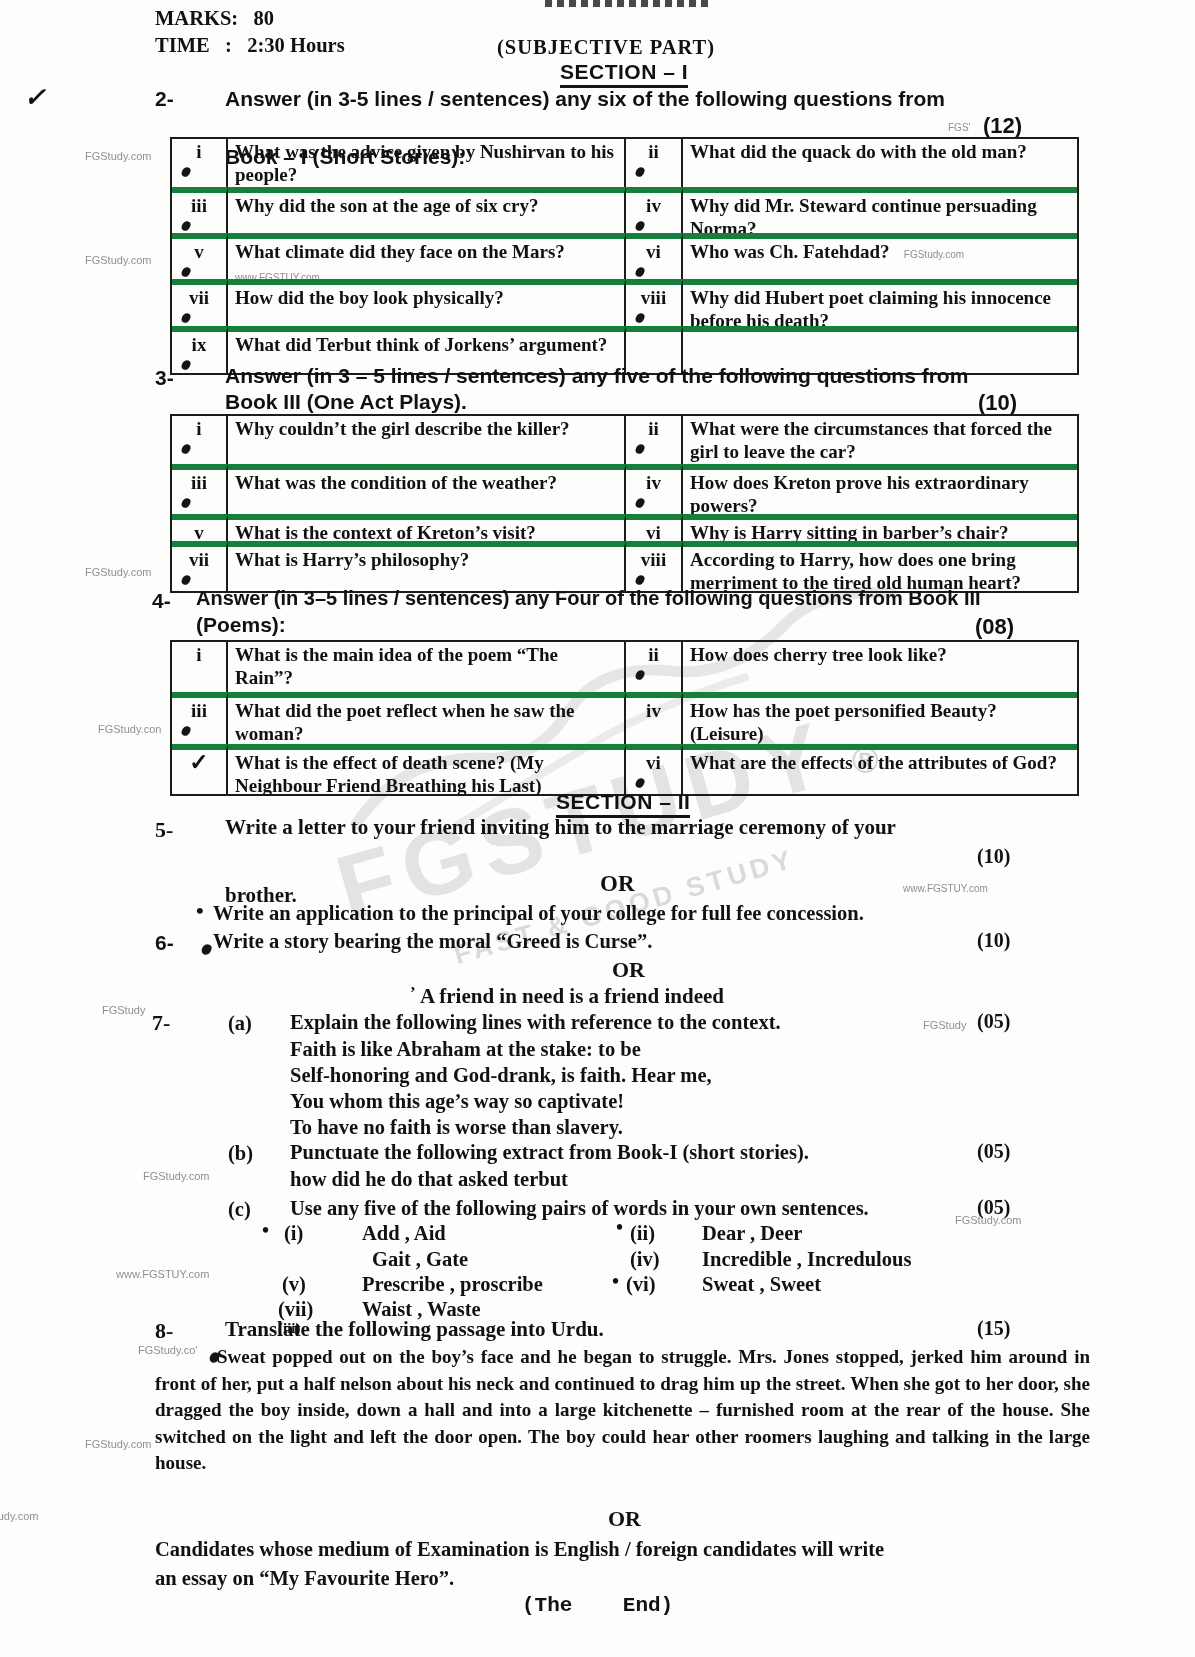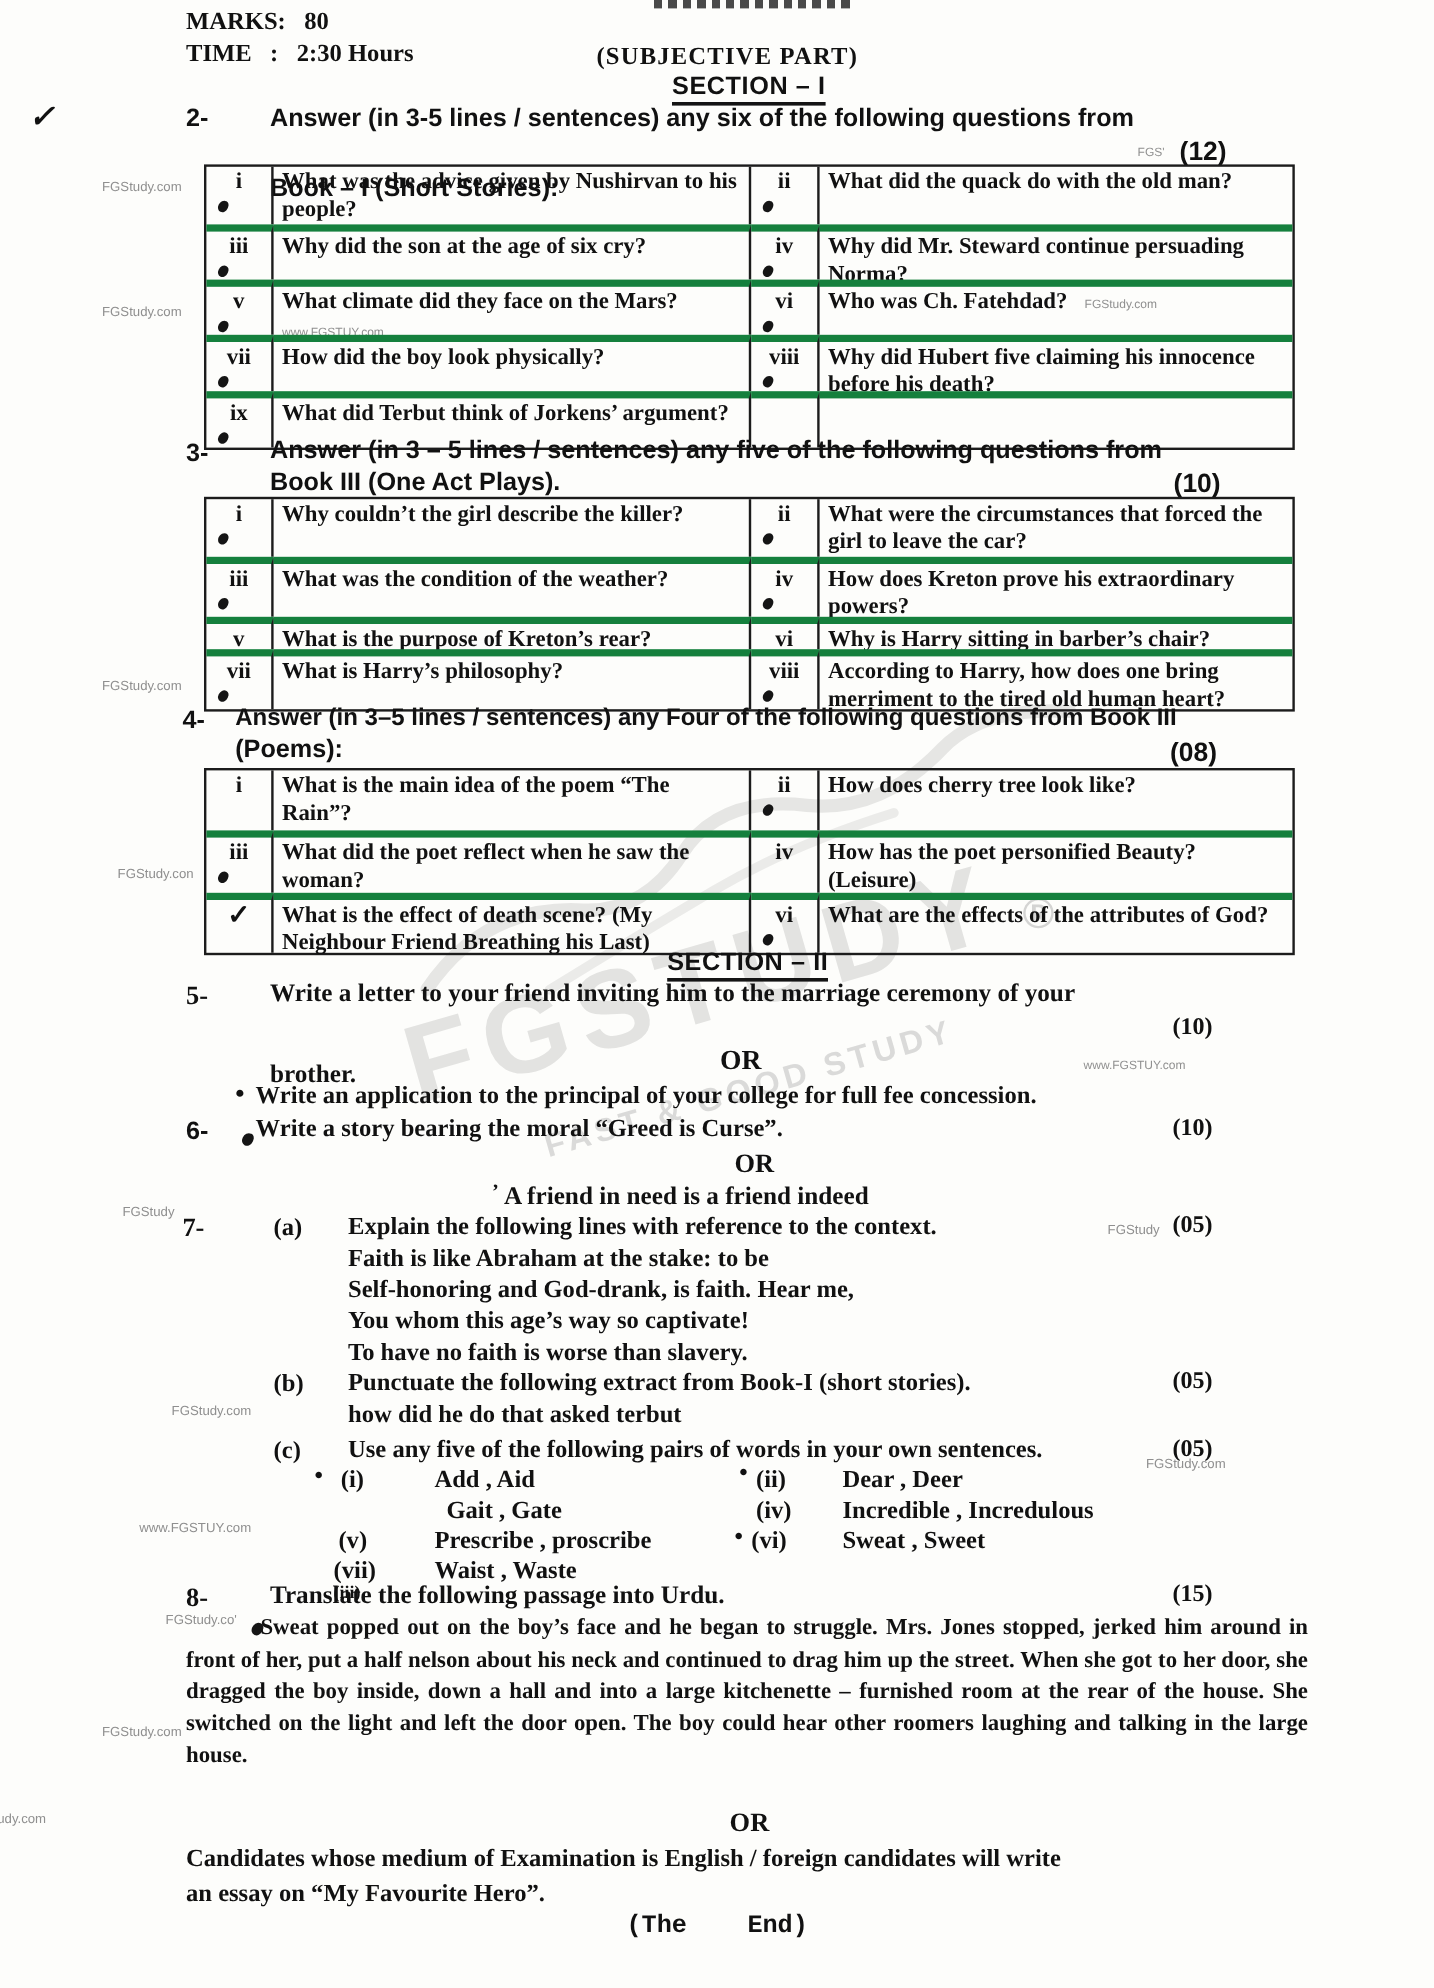--- a/index.html
+++ b/index.html
@@ -73,21 +73,21 @@
     <div class="tc">Why did Mr. Steward continue persuading Norma?</div>
 
     <div class="tc tn"><span>v</span><i class="dot"></i></div>
     <div class="tc mid"><span>What climate did they face on the Mars?</span> <span class="wm" style="font-size:10px;">www.FGSTUY.com</span></div>
     <div class="tc tn"><span>vi</span><i class="dot"></i></div>
     <div class="tc"><span>Who was Ch. Fatehdad?</span>&nbsp;&nbsp;&nbsp;<span class="wm" style="font-size:10px;">FGStudy.com</span></div>
 
     <div class="tc tn"><span>vii</span><i class="dot"></i></div>
     <div class="tc mid">How did the boy look physically?</div>
     <div class="tc tn"><span>viii</span><i class="dot"></i></div>
-    <div class="tc">Why did Hubert five claiming his innocence before his death?</div>
+    <div class="tc">Why did Hubert poet claiming his innocence before his death?</div>
 
     <div class="tc tn"><span>ix</span><i class="dot"></i></div>
     <div class="tc mid">What did Terbut think of Jorkens’ argument?</div>
     <div class="tc tn"><span></span></div>
     <div class="tc"></div>
   </div>
 
   <div class="abs san" style="left:155px;top:365px;">3-</div>
   <div class="abs san" style="left:225px;top:363px;width:820px;">Answer (in 3 – 5 lines / sentences) any five of the following questions from</div>
   <div class="abs san" style="left:225px;top:389px;">Book III (One Act Plays).</div>
@@ -98,21 +98,21 @@
     <div class="tc mid r0">Why couldn’t the girl describe the killer?</div>
     <div class="tc tn r0"><span>ii</span><i class="dot"></i></div>
     <div class="tc r0">What were the circumstances that forced the girl to leave the car?</div>
 
     <div class="tc tn"><span>iii</span><i class="dot"></i></div>
     <div class="tc mid">What was the condition of the weather?</div>
     <div class="tc tn"><span>iv</span><i class="dot"></i></div>
     <div class="tc">How does Kreton prove his extraordinary powers?</div>
 
     <div class="tc tn"><span>v</span></div>
-    <div class="tc mid">What is the purpose of Kreton’s rear?</div>
+    <div class="tc mid">What is the context of Kreton’s visit?</div>
     <div class="tc tn"><span>vi</span></div>
     <div class="tc">Why is Harry sitting in barber’s chair?</div>
 
     <div class="tc tn"><span>vii</span><i class="dot"></i></div>
     <div class="tc mid">What is Harry’s philosophy?</div>
     <div class="tc tn"><span>viii</span><i class="dot"></i></div>
     <div class="tc">According to Harry, how does one bring merriment to the tired old human heart?</div>
   </div>
 
   <div class="abs san" style="left:152px;top:588px;">4-</div>

